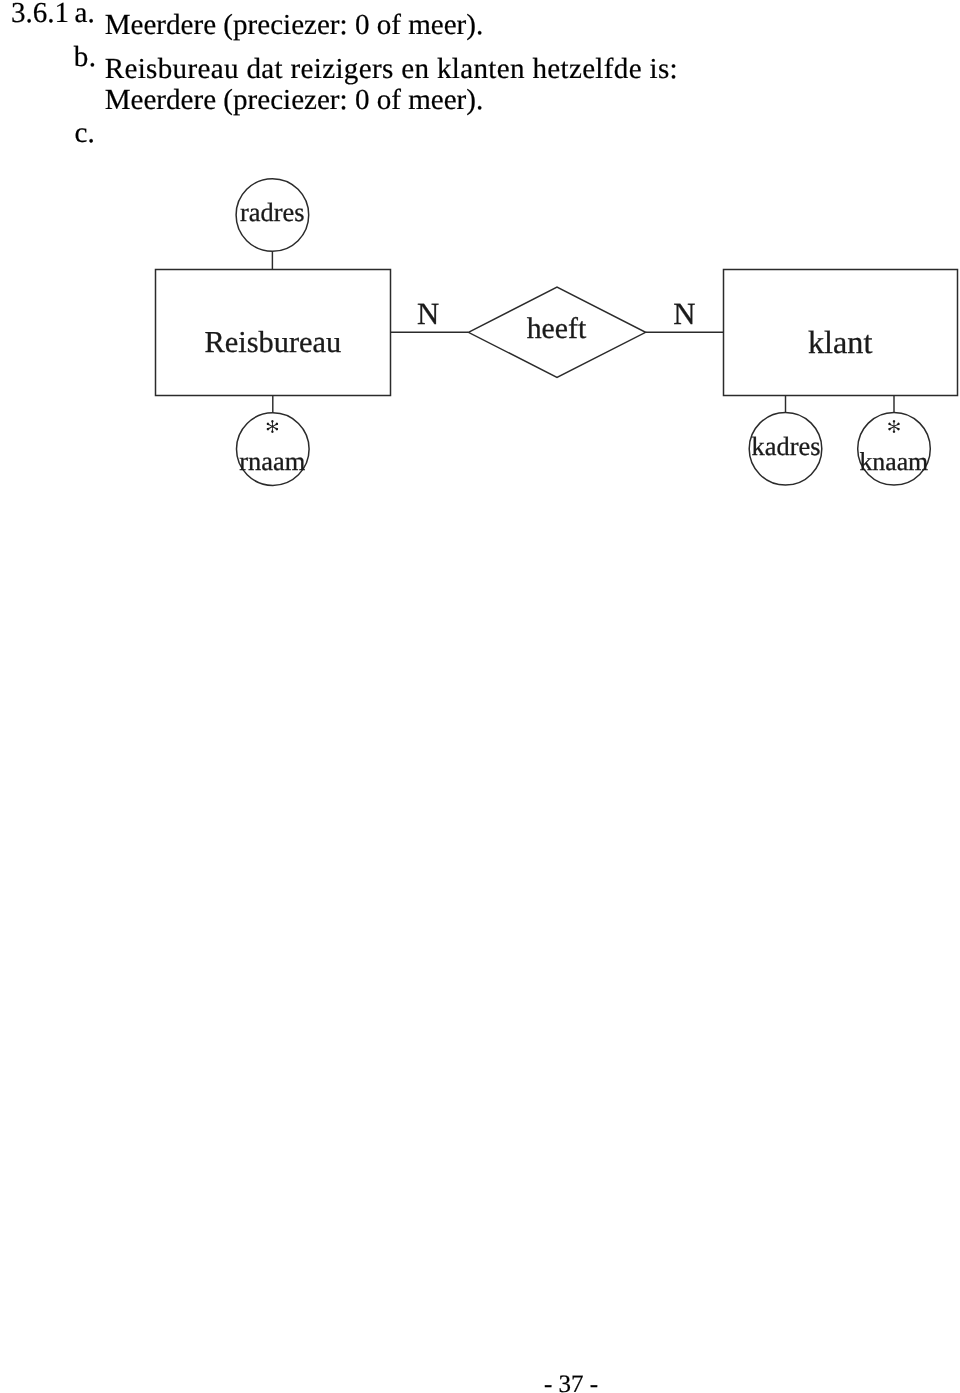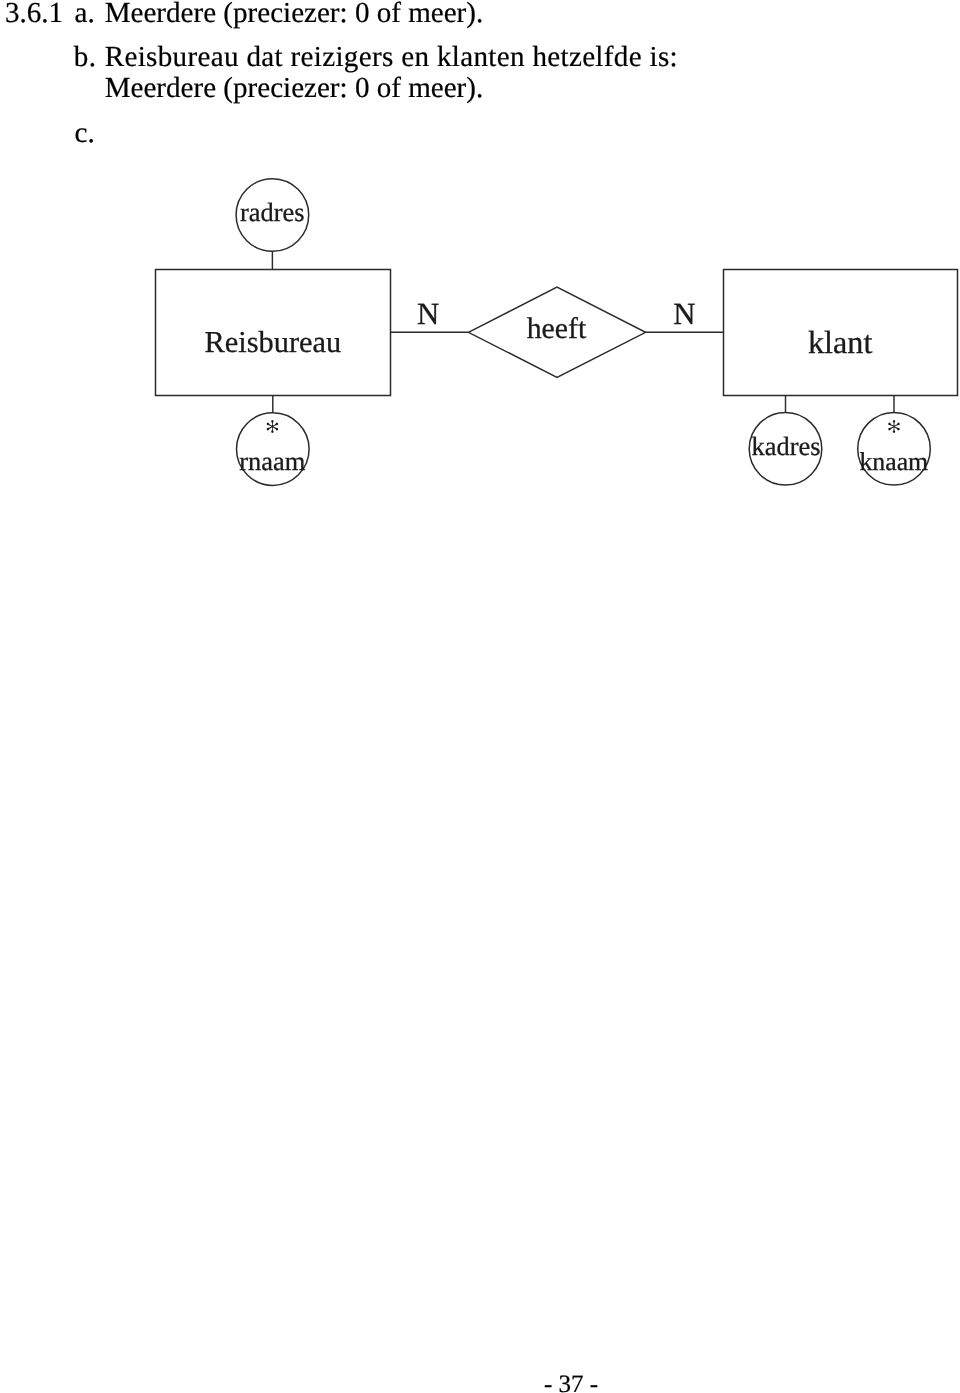--- a/index.html
+++ b/index.html
@@ -13,25 +13,25 @@
     overflow:hidden;
     -webkit-font-smoothing:antialiased;
   }
   .page { position:absolute; inset:0; }
 
   
   .exercise { position:absolute; left:0; top:0; width:960px; }
   .ex-row { position:absolute; white-space:nowrap; font-size:29.08px; line-height:1;
              text-rendering:geometricPrecision; -webkit-text-stroke:0.22px #111; }
 
-  .lbl-num   { position:absolute; left:5px;text-align:right;  }
+  .lbl-num   { position:absolute; left:11px;text-align:right;  }
   .lbl-a     { position:absolute; left:74.5px; }
   .lbl-b     { position:absolute; left:73.8px; }
   .lbl-c     { position:absolute; left:74.6px; }
-  .body-text { position:absolute; left:104.7px; }
+  .body-text { position:absolute; left:104.7px;margin-top:12px; }
 
   
   .diagram { position:absolute; left:0; top:0; width:960px; height:1393px; }
   svg { display:block; }
   .labels { text-rendering:geometricPrecision; }
   .labels text { paint-order:stroke; stroke:#1a1a1a; stroke-width:0.3px; }
   .t-reisbureau { font-size:30.4px; }
   .t-klant      { font-size:32.2px; }
   .t-rel        { font-size:29.8px; }
   .t-radres     { font-size:26.4px; }

